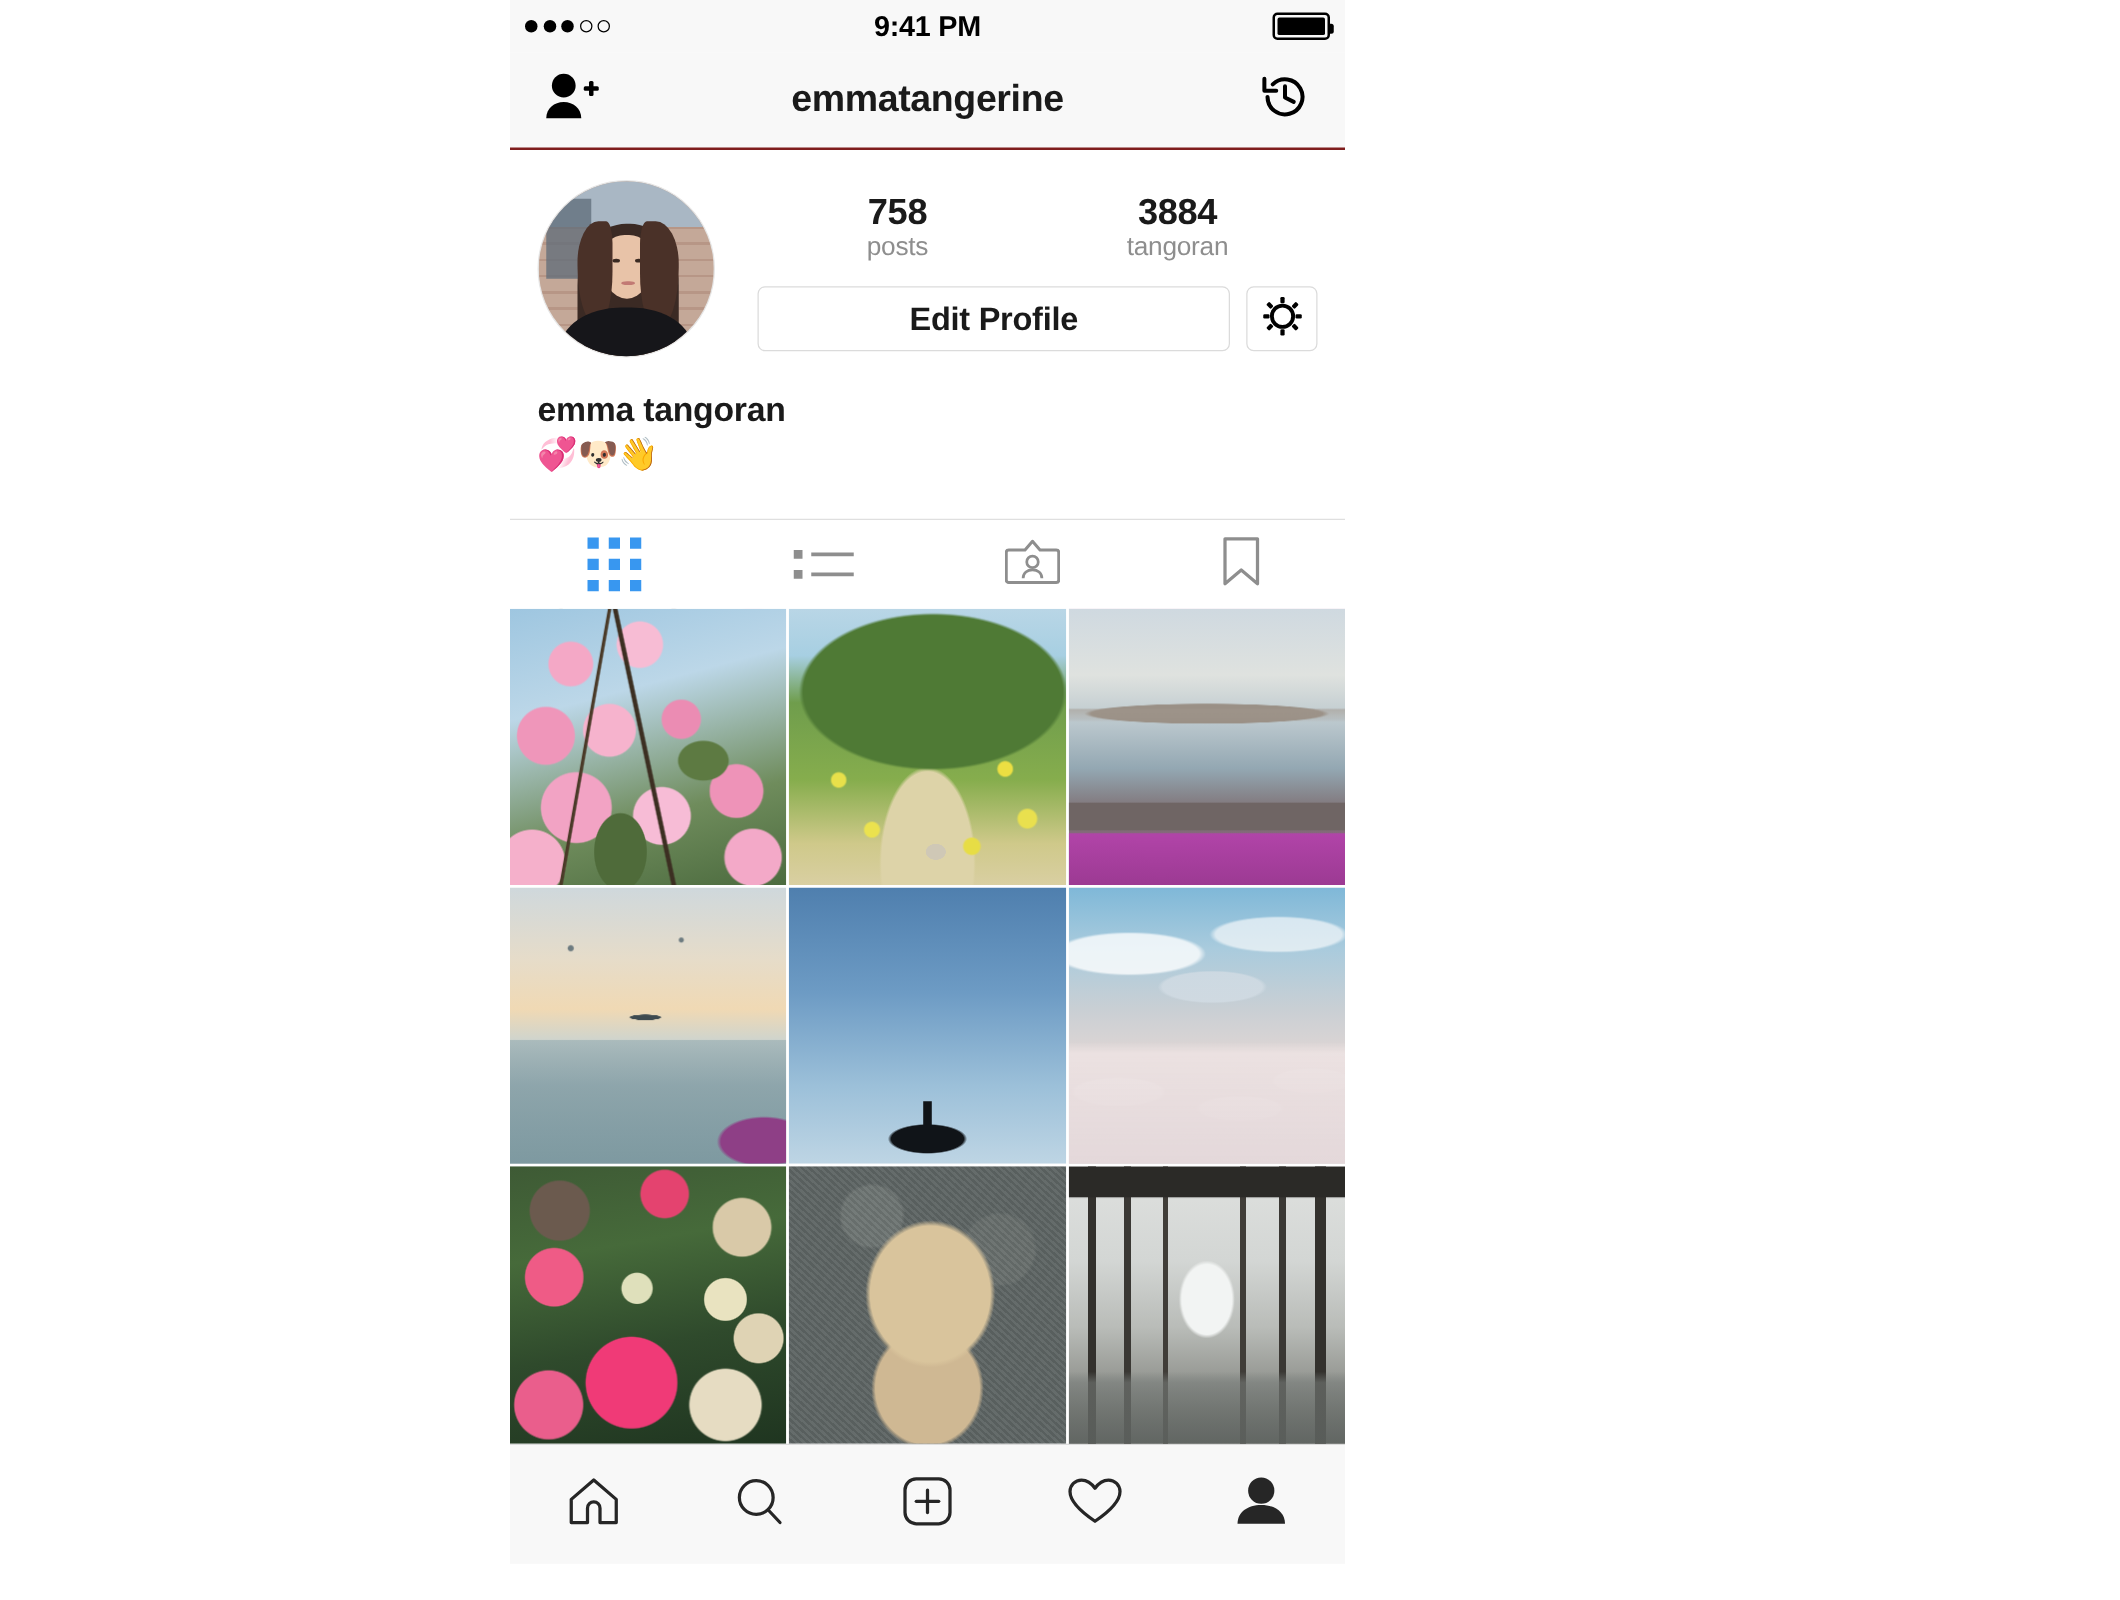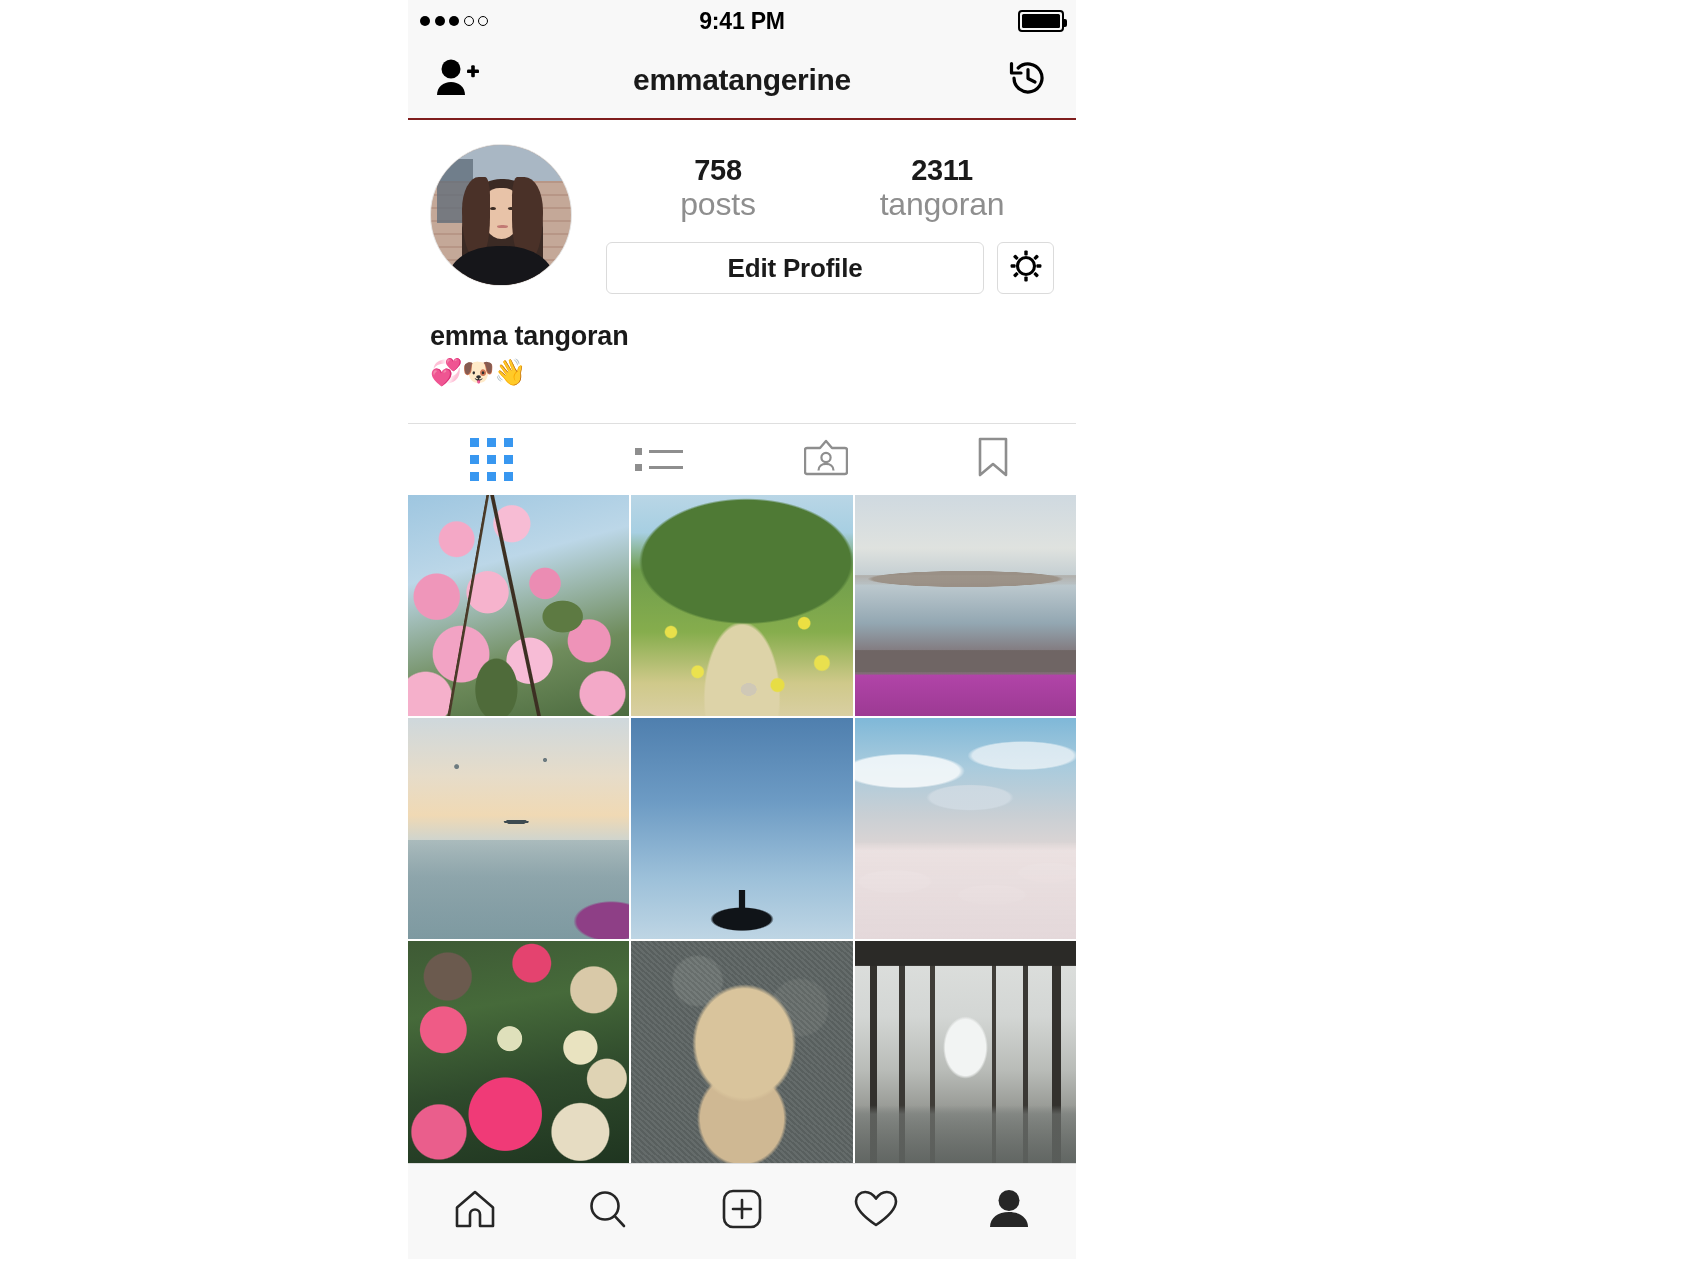--- a/index.html
+++ b/index.html
@@ -133,21 +133,21 @@
     padding-top: 10px;
   }
   .stat {
     flex: 1 1 0; text-align: center; cursor: pointer;
   }
   .stat-num {
     font-size: 29px; font-weight: bold; color: #1a1a1a;
     line-height: 1.12; letter-spacing: -0.3px;
   }
   .stat-label {
-    font-size: 32px; color: #8e8e8e; line-height: 1.18;
+    font-size: 21px; color: #8e8e8e; line-height: 1.18;
     letter-spacing: -0.2px;
   }
   .actions {
     display: flex; align-items: center; gap: 13px;
     margin-top: 18px;
   }
   .edit-profile {
     flex: 1 1 auto; height: 52px;
     border: 1px solid #dbdbdb; border-radius: 6px;
     background: #fff; cursor: pointer;
@@ -432,21 +432,21 @@
         <div class="shoulders"></div>
       </div>
 
       <div class="header-right">
         <div class="stats">
           <div class="stat">
             <div class="stat-num">758</div>
             <div class="stat-label">posts</div>
           </div>
           <div class="stat">
-            <div class="stat-num">2311</div>
+            <div class="stat-num">3884</div>
             <div class="stat-label">tangoran</div>
           </div>
         </div>
 
         <div class="actions">
           <div class="edit-profile">Edit Profile</div>
           <div class="gear-btn">
             <span>
               <svg width="34" height="34" viewBox="0 0 34 34">
                 <g fill="none" stroke="#000" stroke-width="3.1">

